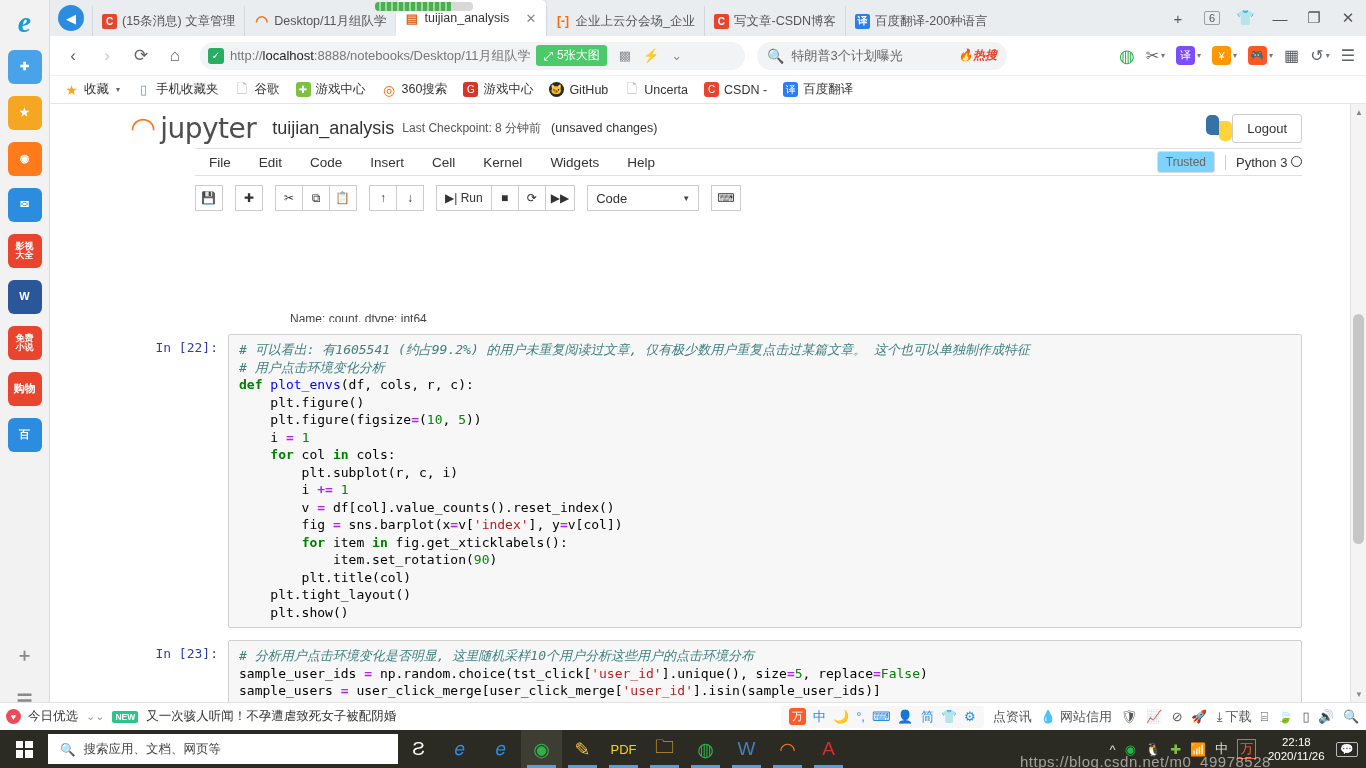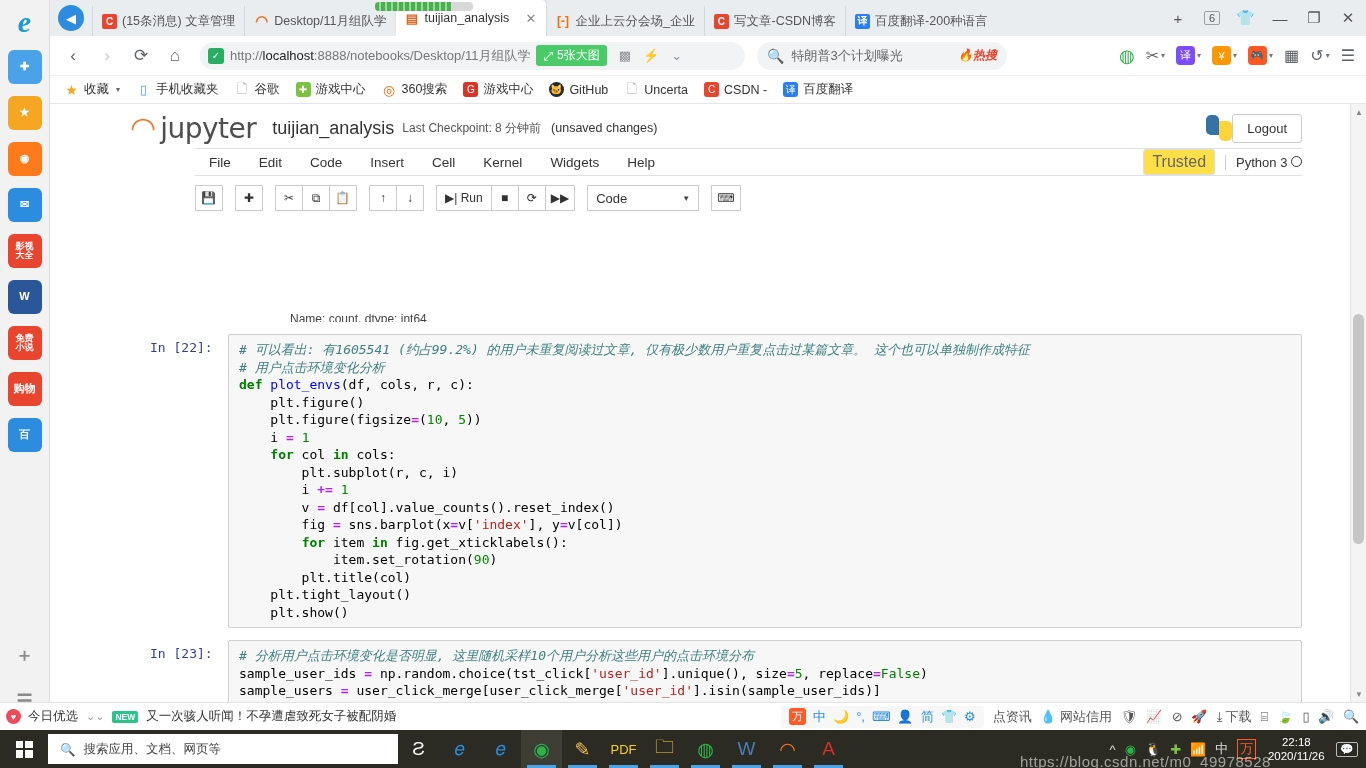--- a/index.html
+++ b/index.html
@@ -161,21 +161,21 @@
     border: 1px solid #ccc; border-radius: 3px; padding: 6px 14px;
     font-size: 13px; color: #333; background: #fff; cursor: pointer;
   }
   #jp-menubar {
     height: 28px; border-top: 1px solid #e0e0e0; border-bottom: 1px solid #e0e0e0;
     margin: 4px 64px 0 145px; display: flex; align-items: center; gap: 0;
   }
   .menu-item { font-size: 13.5px; color: #333; padding: 4px 14px; cursor: pointer; }
   #menubar-right { margin-left: auto; display: flex; align-items: center; gap: 10px; }
   #trusted { border: 1px solid #ddd; border-radius: 3px; padding: 3px 8px;
-             font-size: 16px; color: #666; background: #fde047; }
+             font-size: 12px; color: #666; background: #7dd3fc; }
   #kernel-name { font-size: 13px; color: #333; border-left: 1px solid #ccc; padding-left: 10px; }
   #kernel-dot { width: 11px; height: 11px; border: 1.6px solid #333; border-radius: 50%; display: inline-block; }
   #jp-toolbar {
     height: 34px; margin: 5px 64px 0 145px; display: flex; align-items: center; gap: 0;
   }
   .tb-group { display: flex; margin-right: 12px; }
   .tb-btn {
     min-width: 28px; height: 26px; border: 1px solid #ccc; background: #fff;
     display: flex; align-items: center; justify-content: center;
     font-size: 12px; color: #333; cursor: pointer; margin-left: -1px; padding: 0 5px;
@@ -191,21 +191,21 @@
   
   #nb-body {
     position: absolute; left: 0; top: 208px; width: 1316px; height: 390px;
     overflow: hidden; background: #fff;
   }
   #nb-inner { padding: 0 64px 0 100px; position: relative; }
   .cut-text { font-size: 12px; color: #444; font-family: Liberation Sans, sans-serif;
               padding-left: 140px; height: 10px; overflow: hidden; }
   .cell { display: flex; margin-top: 12px; align-items: flex-start; }
   .prompt {
-    width: 78px; flex: 0 0 78px; padding-right: 10px; padding-top: 6px;
+    width: 78px; flex: 0 0 78px; text-align: right; padding-right: 10px; padding-top: 6px;
     font-family: "DejaVu Sans Mono", monospace; font-size: 13px; color: #303F9F;
   }
   .input-area {
     flex: 1 1 auto; background: #f7f7f7; border: 1px solid #cfcfcf;
     border-radius: 2px; padding: 6px 8px 6px 10px;
     font-family: "DejaVu Sans Mono", monospace; font-size: 13px;
     line-height: 17.5px; color: #000; white-space: pre; overflow: hidden;
   }
   .cm { color: #408080; font-style: italic; }
   .kw { color: #008000; font-weight: bold; }

